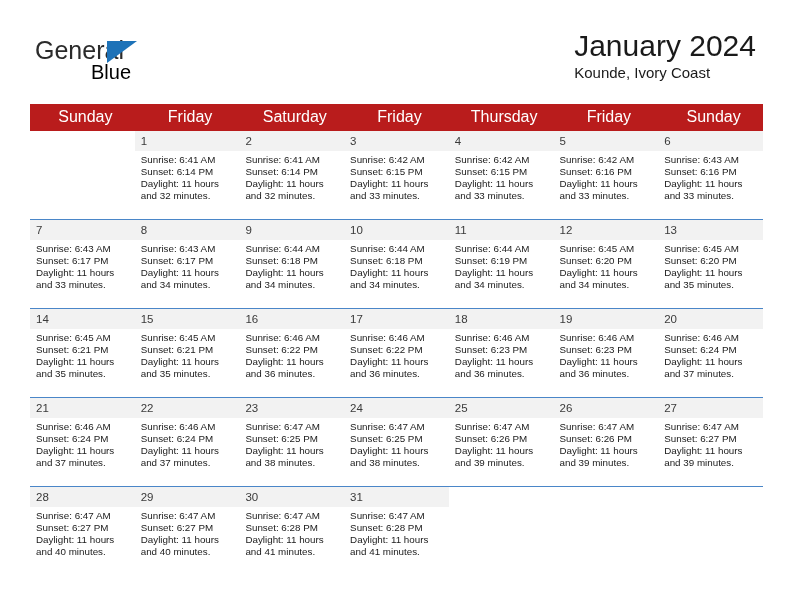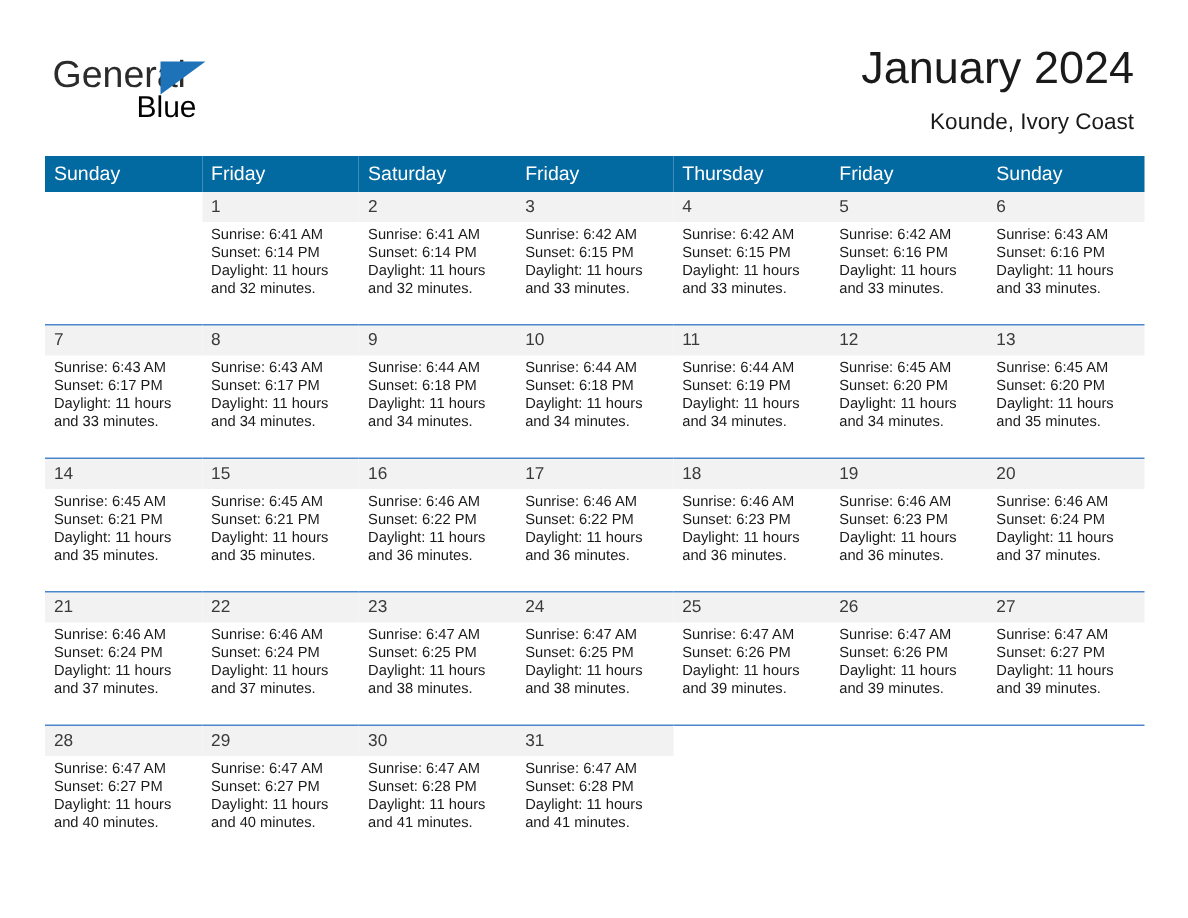--- a/index.html
+++ b/index.html
@@ -63,30 +63,28 @@
     color: #000000;
     line-height: 28px;
     white-space: nowrap;
     text-align: right;
   }
 
   .title-block {
     position: absolute;
     right: 36px;
     top: 28px;
-    text-align: right;
   }
   .title-main {
     font-size: 30px;
     color: #1a1a1a;
     line-height: 36px;
     white-space: nowrap;
   }
   .title-sub {
-    margin-top: 9px;
     font-size: 15px;
     color: #1a1a1a;
     line-height: 18px;
     white-space: nowrap;
   }
 
   
   .calendar {
     position: absolute;
     left: 30px;
@@ -94,25 +92,25 @@
     width: 733px;
   }
   table.cal {
     border-collapse: collapse;
     table-layout: fixed;
     width: 733px;
   }
   table.cal col { width: 104.71px; }
 
   thead th {
-    background: #0369a1;
+    background: #b91c1c;
     color: #ffffff;
-    font-size: 13px;
+    font-size: 16px;
     font-weight: normal;
-    text-align: left;
+    text-align: center;
     padding: 4px 0 5px 6px;
     height: 12px;
     vertical-align: middle;
     border: none;
   }
 
   tbody tr.week-row > td {
     vertical-align: top;
     padding: 0;
     border: none;

